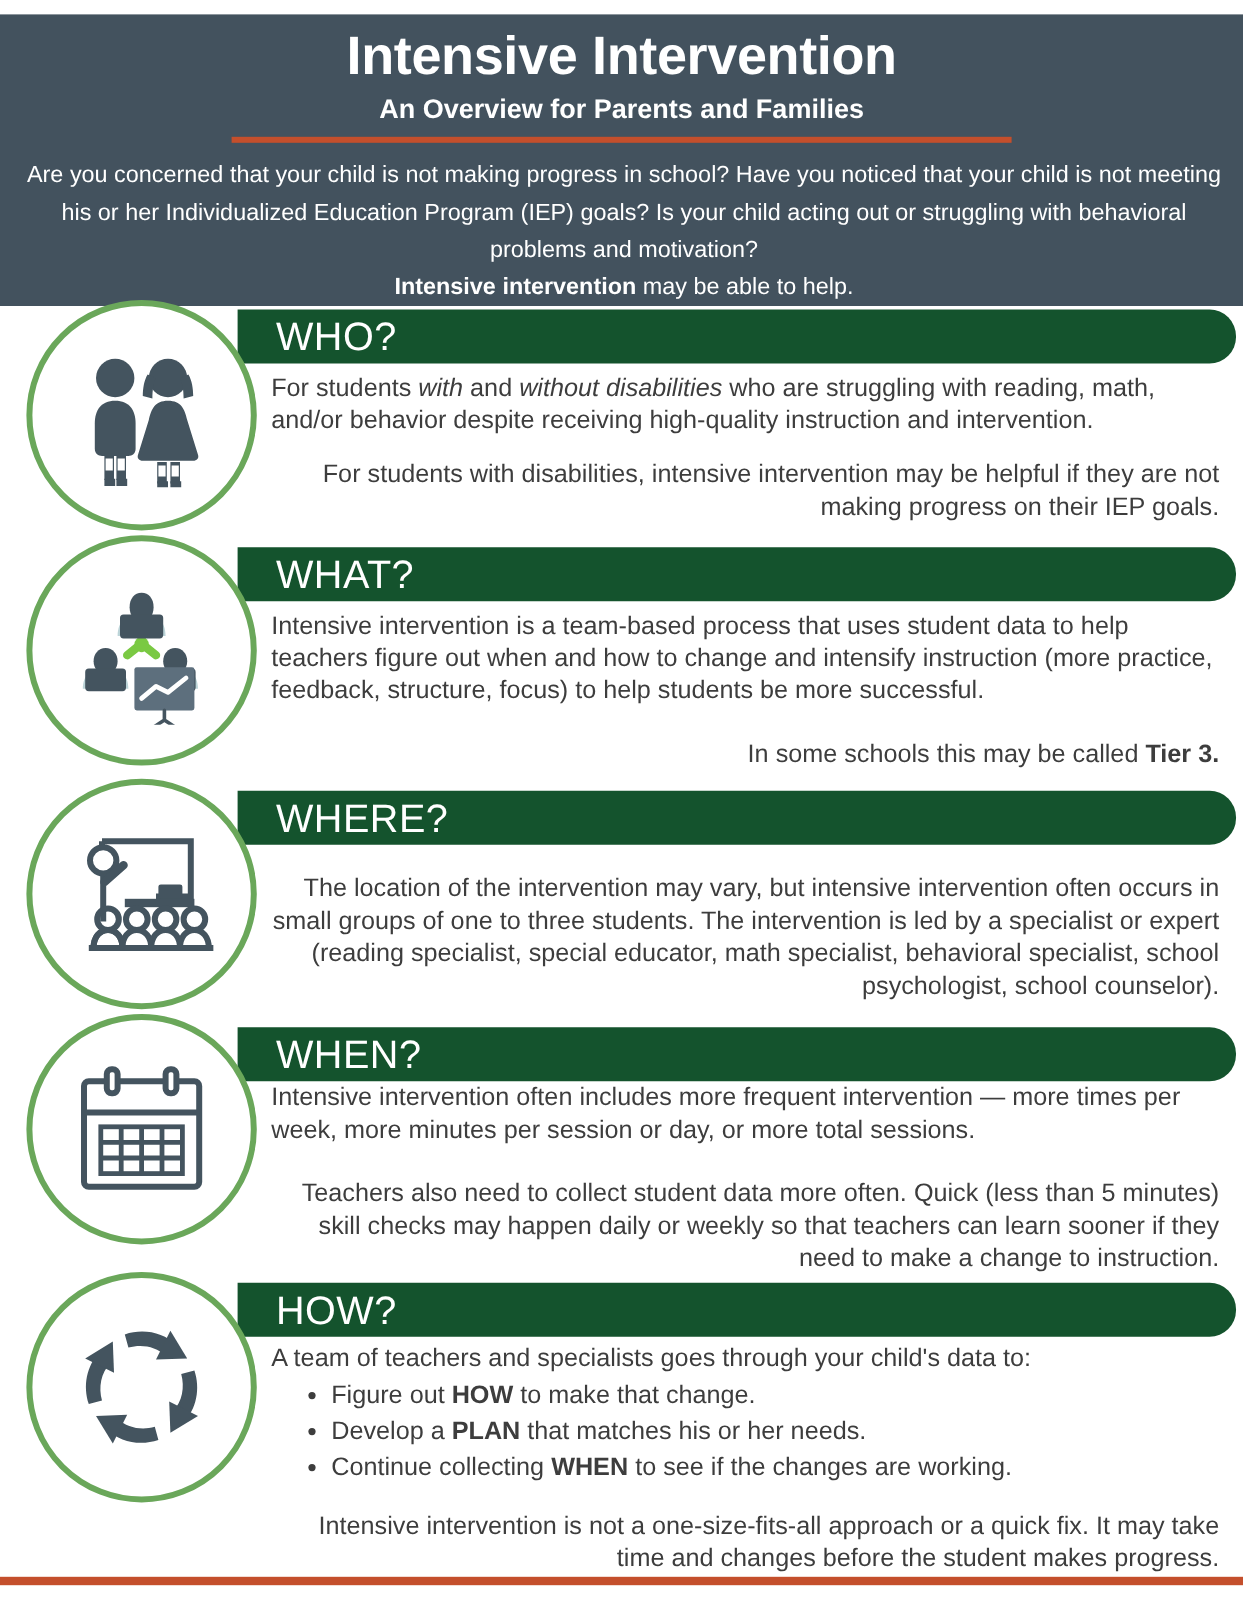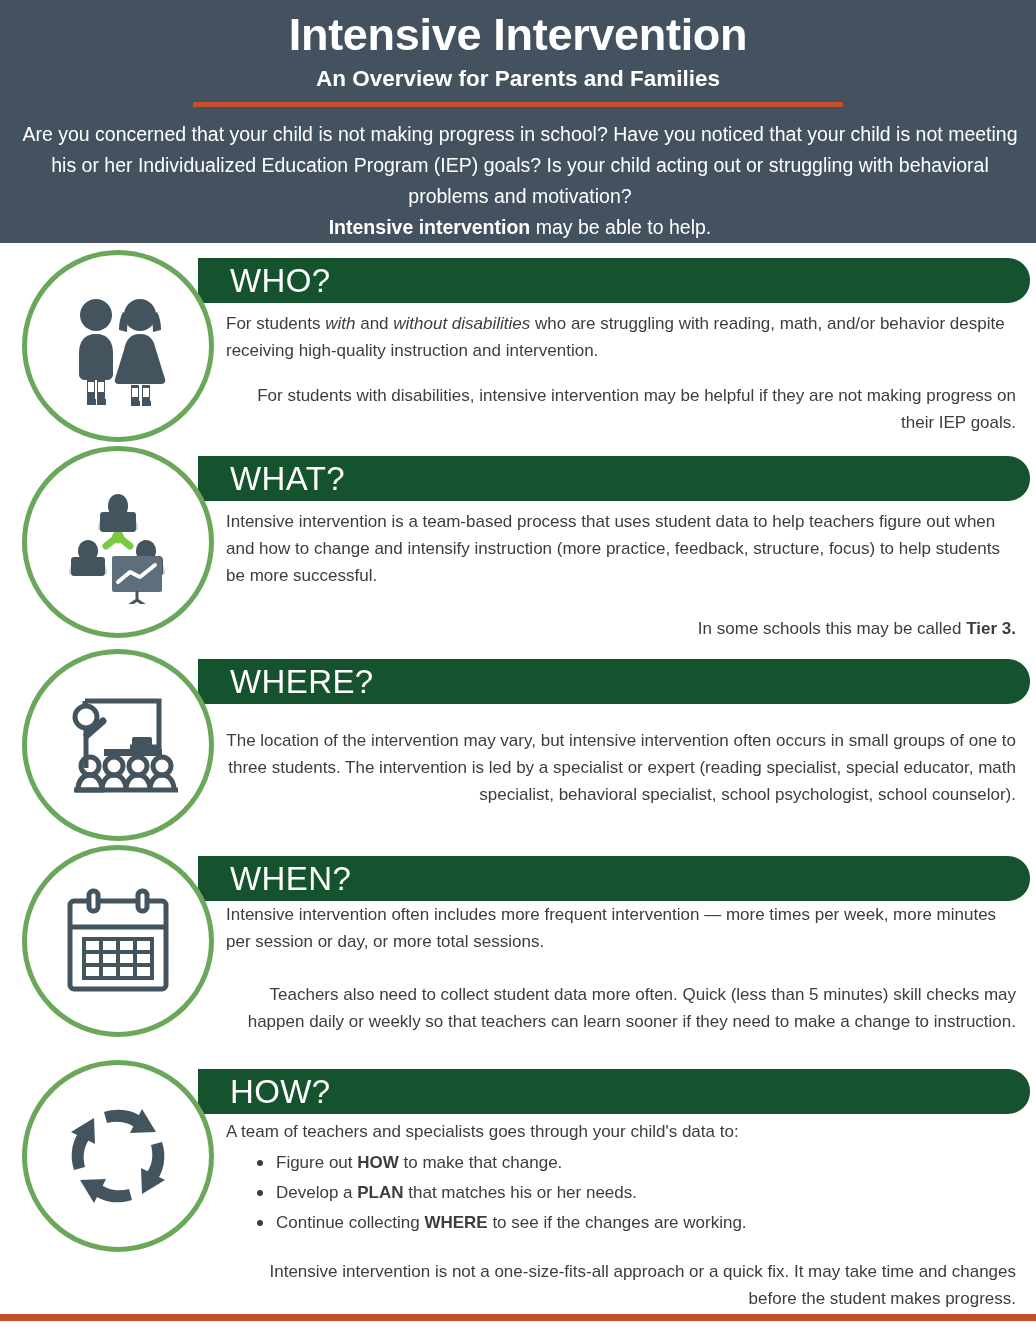--- a/index.html
+++ b/index.html
@@ -11,21 +11,21 @@
     width: 1036px;
     height: 1334px;
     position: relative;
     font-family: "Liberation Sans", sans-serif;
     overflow: hidden;
   }
 
   
   .header {
     position: absolute;
-    left: 0; top: 0;
+    left: 0; top: 12px;
     width: 1036px;
     height: 243px;
     background: #43525e;
     box-sizing: border-box;
     padding: 4px 14px 0 14px;
     text-align: center;
   }
   .title {
     color: #ffffff;
     font-size: 45px;
@@ -96,21 +96,21 @@
     align-items: center;
     justify-content: center;
   }
   .badge svg { display: block; }
 
   .body-text {
     position: absolute;
     left: 226px;
     width: 790px;
     color: #3d3d3d;
-    font-size: 17px;
+    font-size: 21px;
     line-height: 27px;
   }
   .body-text p { margin: 0 0 18px 0; }
   .body-text p:last-child { margin-bottom: 0; text-align: right; }
   .body-text b { font-weight: bold; }
   .body-text i { font-style: italic; }
 
   .bullets {
     margin: 2px 0 0 0;
     padding: 0 0 0 50px;
@@ -289,19 +289,19 @@
         <path d="M14 72C9 57 12 40 23 29l9 9c-8 8-10 20-7 31l-11 3z"></path>
         <polygon points="11,34 34,20 35,46"></polygon>
       </g>
     </svg>
   </div>
   <div class="body-text" style="top:58px;">
     <p style="margin-bottom:4px;">A team of teachers and specialists goes through your child's data to:</p>
     <ul class="bullets">
       <li><span>Figure out </span><b>HOW</b><span> to make that change.</span></li>
       <li><span>Develop a </span><b>PLAN</b><span> that matches his or her needs.</span></li>
-      <li><span>Continue collecting </span><b>WHERE</b><span> to see if the changes are working.</span></li>
+      <li><span>Continue collecting </span><b>WHEN</b><span> to see if the changes are working.</span></li>
     </ul>
     <p style="margin-top:22px;">Intensive intervention is not a one-size-fits-all approach or a quick fix. It may take time and changes before the student makes progress.</p>
   </div>
 </div>
 
 <div class="rule-bottom"></div>
 
 </body></html>

